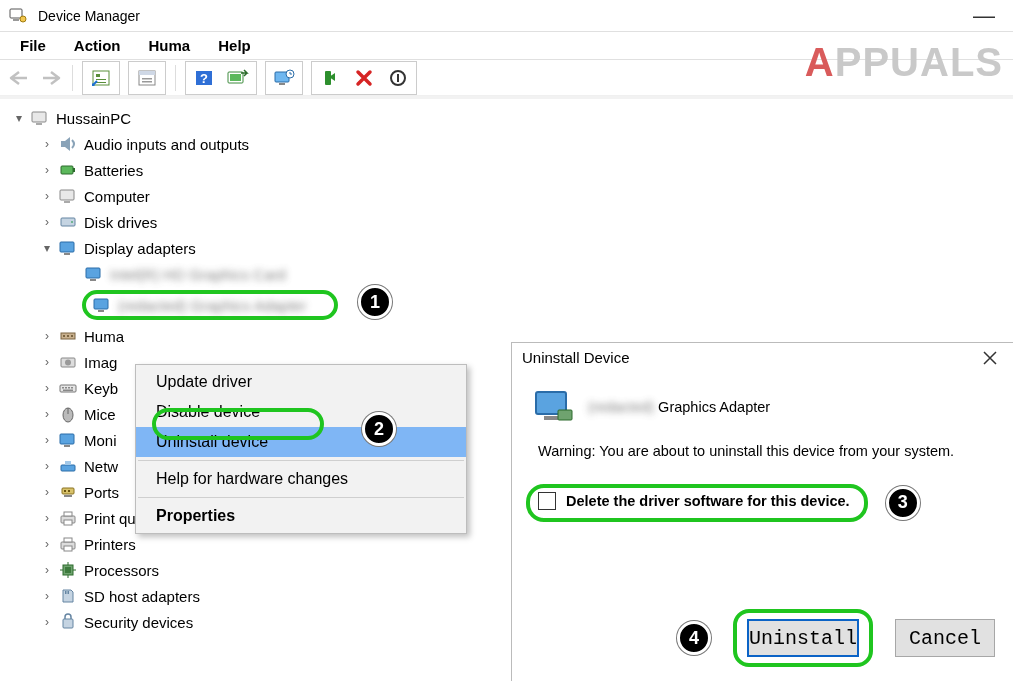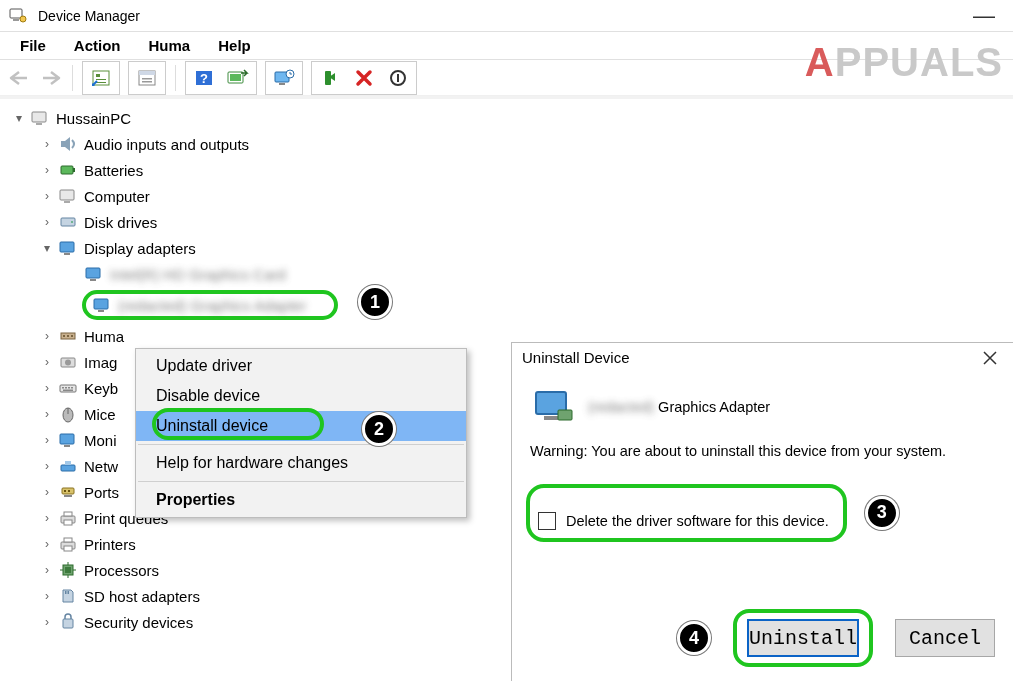--- a/index.html
+++ b/index.html
@@ -121,21 +121,21 @@
     font-size: 18px;
     display: inline-flex;
     align-items: center; justify-content: center;
     position: absolute;
   }
 
   
   .ctxmenu {
     position: absolute;
     left: 135px;
-    top: 348px;
+    top: 364px;
     width: 332px;
     background: #f2f2f2;
     border: 1px solid #bdbdbd;
     box-shadow: 3px 3px 6px rgba(0,0,0,.25);
     padding: 2px 0;
     z-index: 5;
   }
   .ctxitem {
     padding: 6px 20px;
     font-size: 16px;
@@ -169,26 +169,27 @@
   }
   .dlg-title {
     display:flex; align-items:center; justify-content:space-between;
     padding: 6px 10px;
     font-size: 15px;
   }
   .dlg-close { font-size: 18px; color:#333; padding: 0 6px; cursor:default;}
   .dlg-body { padding: 10px 18px 0 18px; font-size: 14.5px; }
   .dlg-row { display:flex; align-items:center; margin: 4px 0 14px 0; }
   .dlg-icon { width:48px; height:42px; margin-right:10px; display:flex; align-items:center; justify-content:center;}
-  .dlg-warning { margin: 4px 0 22px 0; line-height:1.35; }
+  .dlg-warning { margin: 4px 0 22px 8px; line-height:1.35; }
   .dlg-chk-wrap {
     display:inline-flex; align-items:center;
     border:4px solid #1fc51f; border-radius:18px;
-    padding: 24px 14px 8px 8px;
+    padding: 4px 14px 8px 8px;
     margin-left:-4px;
+    font-weight:bold;
   }
   .dlg-chk { width:18px; height:18px; border:1px solid #333; margin-right:10px; background:#fff; }
   .dlg-actions {
     position:absolute; right:18px; bottom:14px;
     display:flex; align-items:center; gap:22px;
   }
   .winbtn {
     min-width: 100px; height:38px;
     background:#e1e1e1; border:1px solid #a7a7a7;
     font-size:20px;

